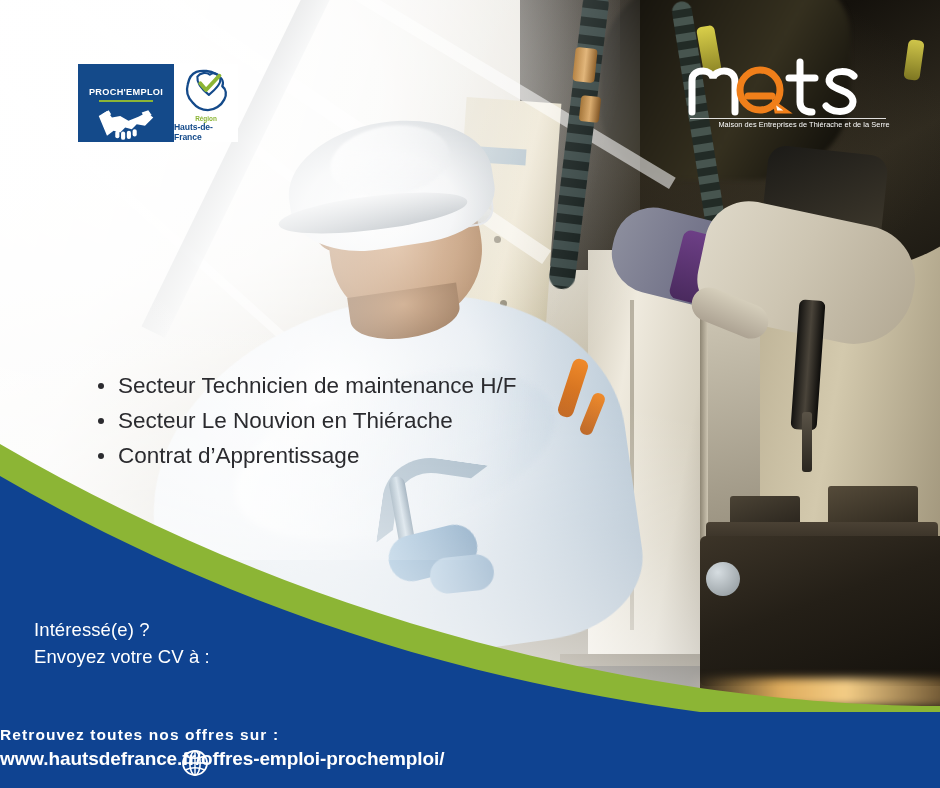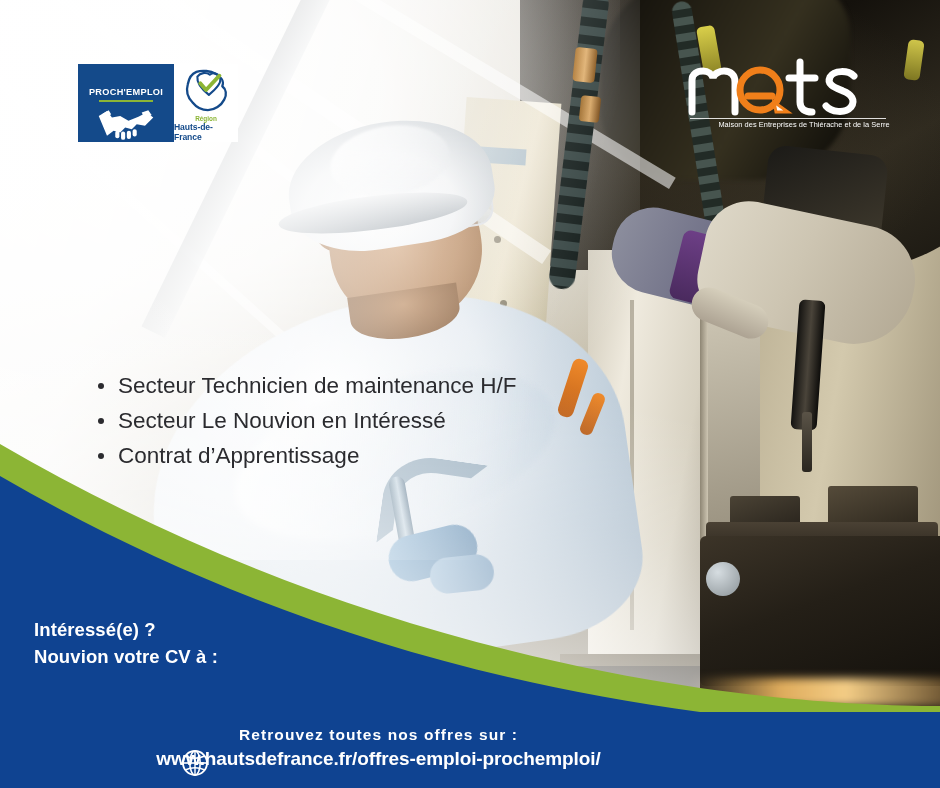--- a/index.html
+++ b/index.html
@@ -258,29 +258,28 @@
     position:relative;color:#2b2b2f;font-size:22.5px;line-height:35px;
     padding-left:26px;white-space:nowrap;
   }
   .bullets li::before{
     content:"";position:absolute;left:6px;top:15px;
     width:6px;height:6px;border-radius:50%;background:#2b2b2f;
   }
 
   .contact{position:absolute;left:34px;top:616px;}
   .contact .c1,.contact .c2{
-    color:#ffffff;font-size:18.5px;font-weight:bold;line-height:27px;letter-spacing:.1px;
+    color:#ffffff;font-size:18.5px;font-weight:normal;line-height:27px;letter-spacing:.1px;
   }
   .contact .mail{
     color:#ffe04f;font-size:19px;font-weight:bold;line-height:29px;letter-spacing:.1px;
   }
 
   .footer{
     position:absolute;left:0;top:726px;width:757px;
-    text-align:center;
   }
   .footer .f1{color:#ffffff;font-size:15.5px;font-weight:bold;letter-spacing:1.1px;}
   .footer .f2{
     color:#ffffff;font-size:19px;font-weight:bold;letter-spacing:-.1px;
     margin-top:4px;
   }
   .globe{position:absolute;left:180px;top:748px;width:30px;height:30px;}
 </style>
 </head>
 <body>
@@ -412,27 +411,27 @@
       <path d="M166 18 C160 12 146 12 142 19 C138 27 148 30 155 33
                C163 36 168 42 163 49 C157 56 143 54 138 48" fill="none" stroke="#ffffff" stroke-width="7" stroke-linecap="round"></path>
     </svg>
     <div class="mets-rule"></div>
     <div class="mets-tag">Maison des Entreprises de Thiérache et de la Serre</div>
   </div>
 
 
   <ul class="bullets">
     <li>Secteur Technicien de maintenance H/F</li>
-    <li>Secteur Le Nouvion en Intéressé</li>
+    <li>Secteur Le Nouvion en Thiérache</li>
     <li>Contrat d’Apprentissage</li>
   </ul>
 
   <div class="contact">
     <div class="c1">Intéressé(e) ?</div>
-    <div class="c2">Nouvion votre CV à :</div>
+    <div class="c2">Envoyez votre CV à :</div>
   </div>
 
   <svg class="globe" viewBox="0 0 30 30">
     <circle cx="15" cy="15" r="12" fill="none" stroke="#ffffff" stroke-width="1.8"></circle>
     <ellipse cx="15" cy="15" rx="5.2" ry="12" fill="none" stroke="#ffffff" stroke-width="1.6"></ellipse>
     <line x1="3" y1="15" x2="27" y2="15" stroke="#ffffff" stroke-width="1.6"></line>
     <path d="M5.2 8 Q15 12.4 24.8 8" fill="none" stroke="#ffffff" stroke-width="1.4"></path>
     <path d="M5.2 22 Q15 17.6 24.8 22" fill="none" stroke="#ffffff" stroke-width="1.4"></path>
     <line x1="15" y1="3" x2="15" y2="27" stroke="#ffffff" stroke-width="1.4"></line>
   </svg>

